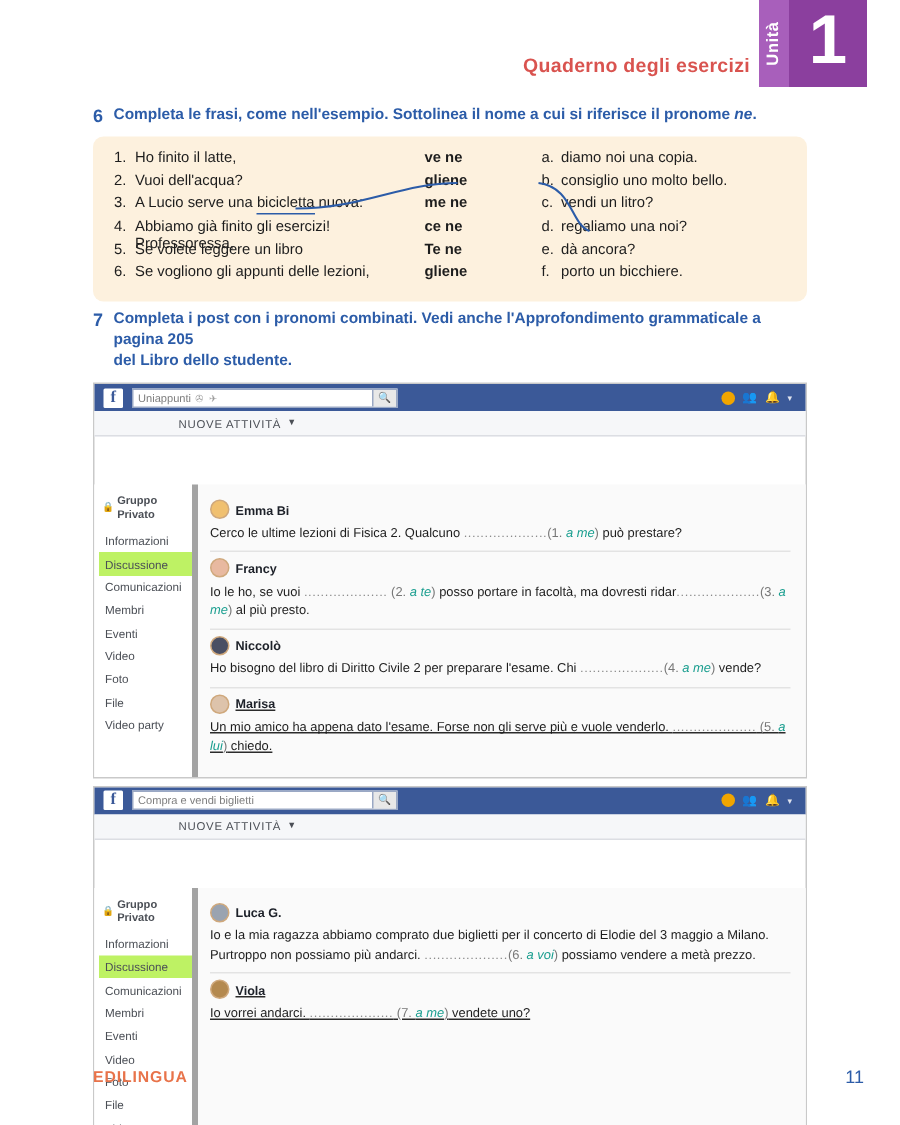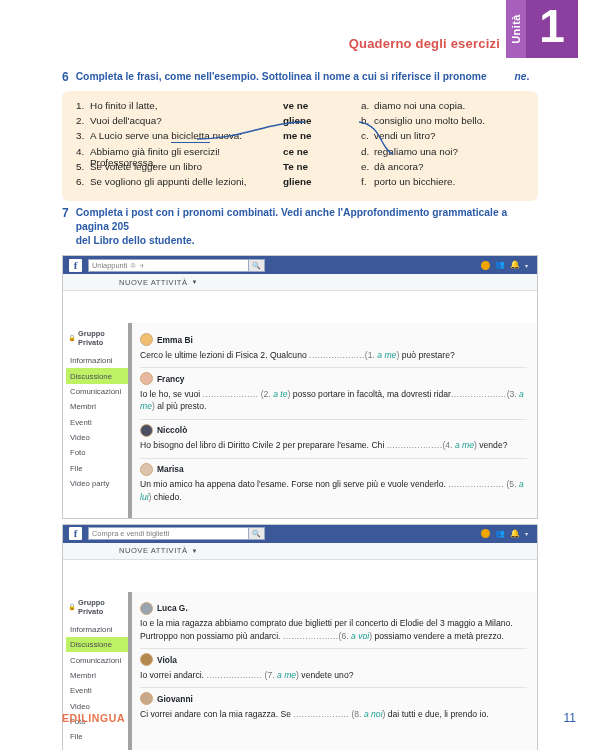--- a/index.html
+++ b/index.html
@@ -33,21 +33,21 @@
   .header-title{
     position:absolute;top:36px;right:100px;
     color:#d9534f;font-size:13px;font-weight:bold;letter-spacing:.2px;
   }
 
   
   .ex{position:absolute;left:62px;width:476px;}
   .ex-head{display:flex;gap:7px;align-items:flex-start;margin-bottom:7px;}
   .ex-num{color:#2c5ca8;font-size:12px;font-weight:bold;line-height:14px;}
   .ex-text{color:#2c5ca8;font-size:10.3px;font-weight:bold;line-height:14px;}
-  .ex-text i{font-style:italic;margin-left:25px;}
+  .ex-text i{font-style:italic;}
 
   
   #ex6{top:70px;}
   .beige{
     background:#fdf1de;border-radius:7px;padding:9px 14px 10px 14px;
     position:relative;
   }
   .row6{
     display:flex;align-items:baseline;height:15.2px;font-size:9.9px;color:#1d1d1d;
   }
@@ -112,21 +112,21 @@
   .fb-side-item{
     font-size:7.8px;color:#4b4f56;padding:3.2px 2px 3.2px 4px;
   }
   .fb-side-item.active{background:#bef264;}
 
   .fb-feed{
     flex:1;border-left:4px solid #a3a3a3;background:#fafafa;
     padding:6px 10px 8px 8px;
   }
   .post{padding:4px 0 6px 0;border-bottom:1px solid #e3e3e3;}
-  .post:last-child{border-bottom:none;}
+  .post:last-child{border-bottom:none;text-decoration:underline;}
   .post-head{display:flex;align-items:center;gap:4px;margin-bottom:2.5px;}
   .avatar{
     width:11px;height:11px;border-radius:50%;flex:none;
     background:#d9b38c;border:1px solid #cfa87c;
   }
   .a1{background:#f0c070;}
   .a2{background:#e8b9a0;}
   .a3{background:#4a4f63;}
   .a4{background:#ddc3ab;}
   .a5{background:#9aa3b0;}
@@ -335,27 +335,20 @@
                 </div>
                 <div class="post-body"><span>Io e la mia ragazza abbiamo comprato due biglietti per il concerto di Elodie del 3 maggio a Milano. Purtroppo non possiamo più andarci. </span><span class="gap">....................</span><span class="cue-n">(6. </span><span class="cue">a voi</span><span class="cue-n">)</span><span> possiamo vendere a metà prezzo.</span></div>
               </div>
               <div class="post">
                 <div class="post-head">
                   <div class="avatar a6"></div>
                   <div class="post-name">Viola</div>
                 </div>
                 <div class="post-body"><span>Io vorrei andarci. </span><span class="gap">....................</span><span class="cue-n"> (7. </span><span class="cue">a me</span><span class="cue-n">)</span><span> vendete uno?</span></div>
               </div>
-              <div class="post">
-                <div class="post-head">
-                  <div class="avatar a7"></div>
-                  <div class="post-name">Giovanni</div>
-                </div>
-                <div class="post-body"><span>Ci vorrei andare con la mia ragazza. Se </span><span class="gap">....................</span><span class="cue-n"> (8. </span><span class="cue">a noi</span><span class="cue-n">)</span><span> dai tutti e due, li prendo io.</span></div>
-              </div>
             </div>
           </div>
         </div>
       </div>
   </div>
 
   <div class="footer-logo">EDILINGUA</div>
   <div class="footer-page">11</div>
 </div>
 

